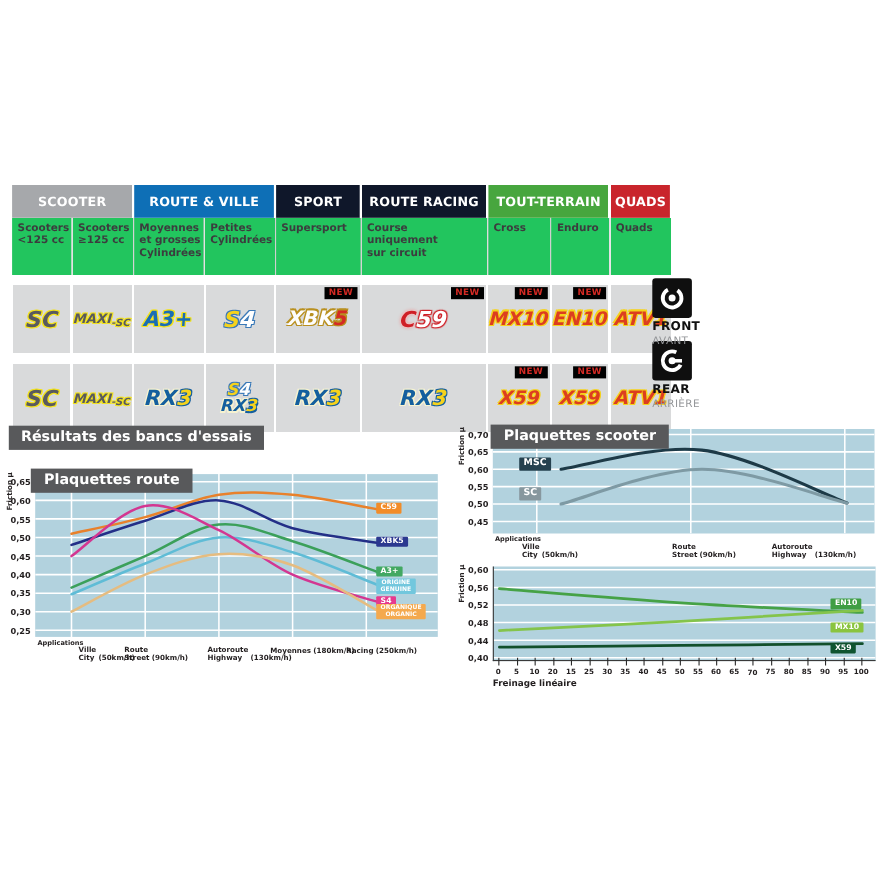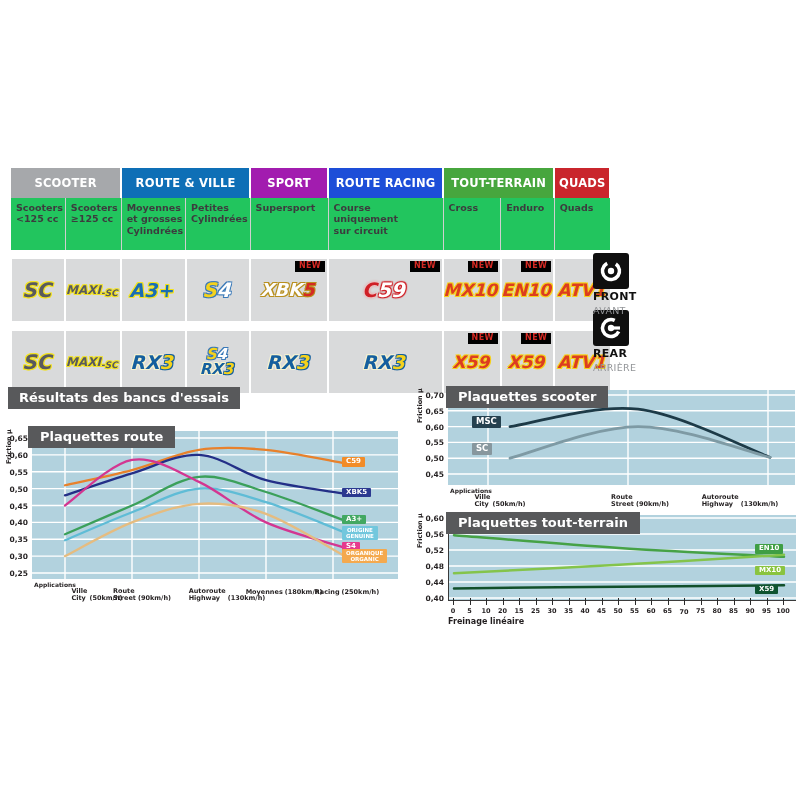--- a/index.html
+++ b/index.html
@@ -87,22 +87,22 @@
         <col style="width:78px">
         <col style="width:115px">
       <col style="width:55px">
         <col style="width:52px">
         <col style="width:56px">
     </colgroup>
     <tbody id="ptbody">
         <tr>
           <td class="ghead" colspan="2" style="background: rgb(166, 168, 171);">SCOOTER</td>
           <td class="ghead" colspan="2" style="background: rgb(14, 111, 182);">ROUTE &amp; VILLE</td>
-          <td class="ghead" colspan="1" style="background: #a21caf;">SPORT</td>
-          <td class="ghead" colspan="1" style="background: #1d4ed8;">ROUTE RACING</td>
+          <td class="ghead" colspan="1" style="background: #0f172a;">SPORT</td>
+          <td class="ghead" colspan="1" style="background: #0f172a;">ROUTE RACING</td>
           <td class="ghead" colspan="2" style="background: rgb(71, 166, 62);">TOUT-TERRAIN</td>
           <td class="ghead" colspan="1" style="background: rgb(201, 37, 44);">QUADS</td>
         </tr>
         <tr>
           <td class="sub">Scooters
 &lt;125 cc</td>
           <td class="sub">Scooters
 ≥125 cc</td>
           <td class="sub">Moyennes
 et grosses
@@ -418,21 +418,20 @@
           <path d="M5,73.4C32.5,73.1 115.0,72.3 170.0,71.8C225.0,71.3 307.5,70.5 335.0,70.2" fill="none" stroke="#114f2b" stroke-width="2.5" stroke-linecap="round"></path>
         </svg>
       </div>
       <div class="ytick" style="left: 0px; width: 31px; top: 6px;">0,60</div>
       <div class="ytick" style="left: 0px; width: 31px; top: 22px;">0,56</div>
       <div class="ytick" style="left: 0px; width: 31px; top: 38px;">0,52</div>
       <div class="ytick" style="left: 0px; width: 31px; top: 54px;">0,48</div>
       <div class="ytick" style="left: 0px; width: 31px; top: 70px;">0,44</div>
       <div class="ytick" style="left: 0px; width: 31px; top: 86px;">0,40</div>
       <div class="ylab" style="left: 3px; top: 40px;">Friction μ</div>
-      <div class="ctitle" style="left: 33px; top: 4px;">Plaquettes tout-terrain</div>
       <div class="xtickmark" style="left: 40px; top: 90px;"></div>
       <div class="xticklab" style="left: 40px; top: 99px;">0</div>
       <div class="xtickmark" style="left: 56.5px; top: 90px;"></div>
       <div class="xticklab" style="left: 56.5px; top: 99px;">5</div>
       <div class="xtickmark" style="left: 73px; top: 90px;"></div>
       <div class="xticklab" style="left: 73px; top: 99px;">10</div>
       <div class="xtickmark" style="left: 89.5px; top: 90px;"></div>
       <div class="xticklab" style="left: 89.5px; top: 99px;">20</div>
       <div class="xtickmark" style="left: 106px; top: 90px;"></div>
       <div class="xticklab" style="left: 106px; top: 99px;">15</div>

